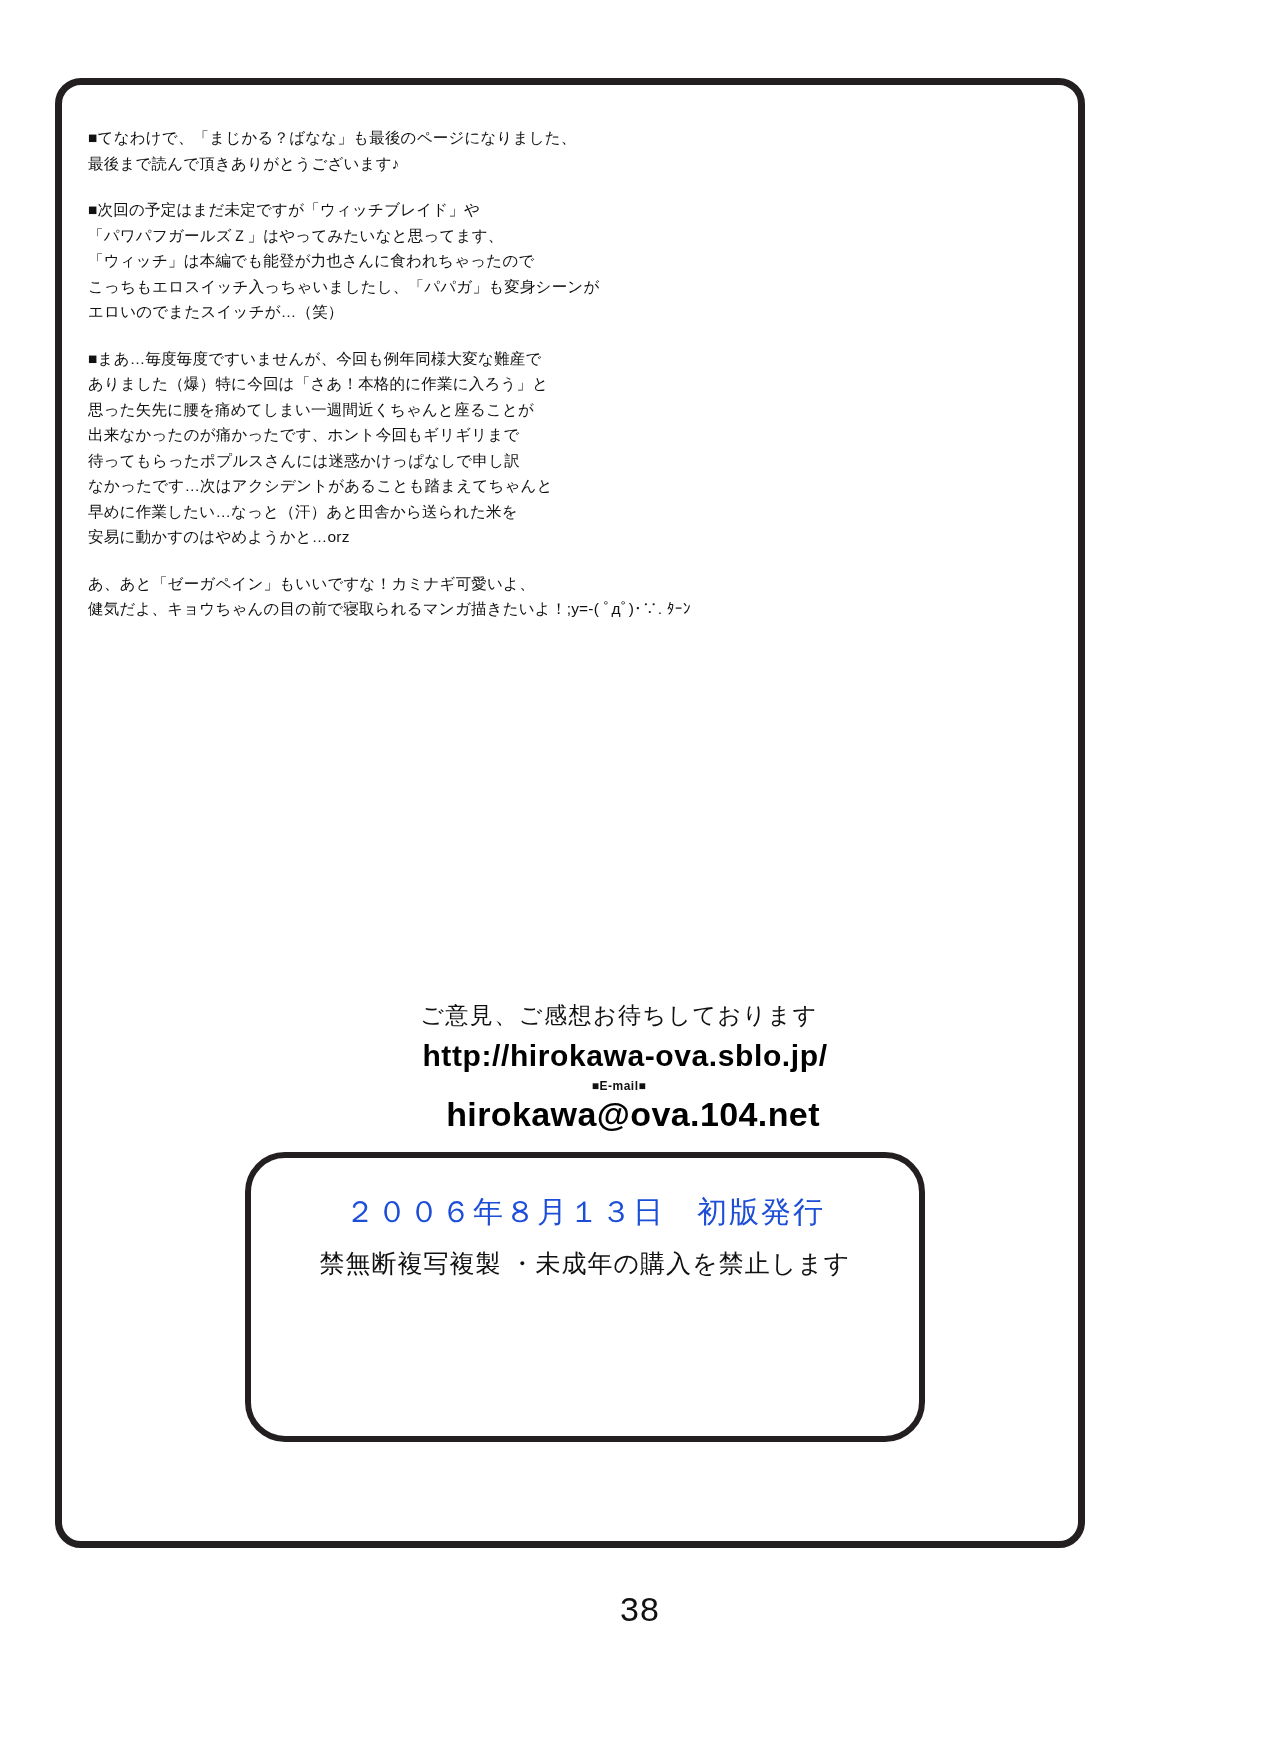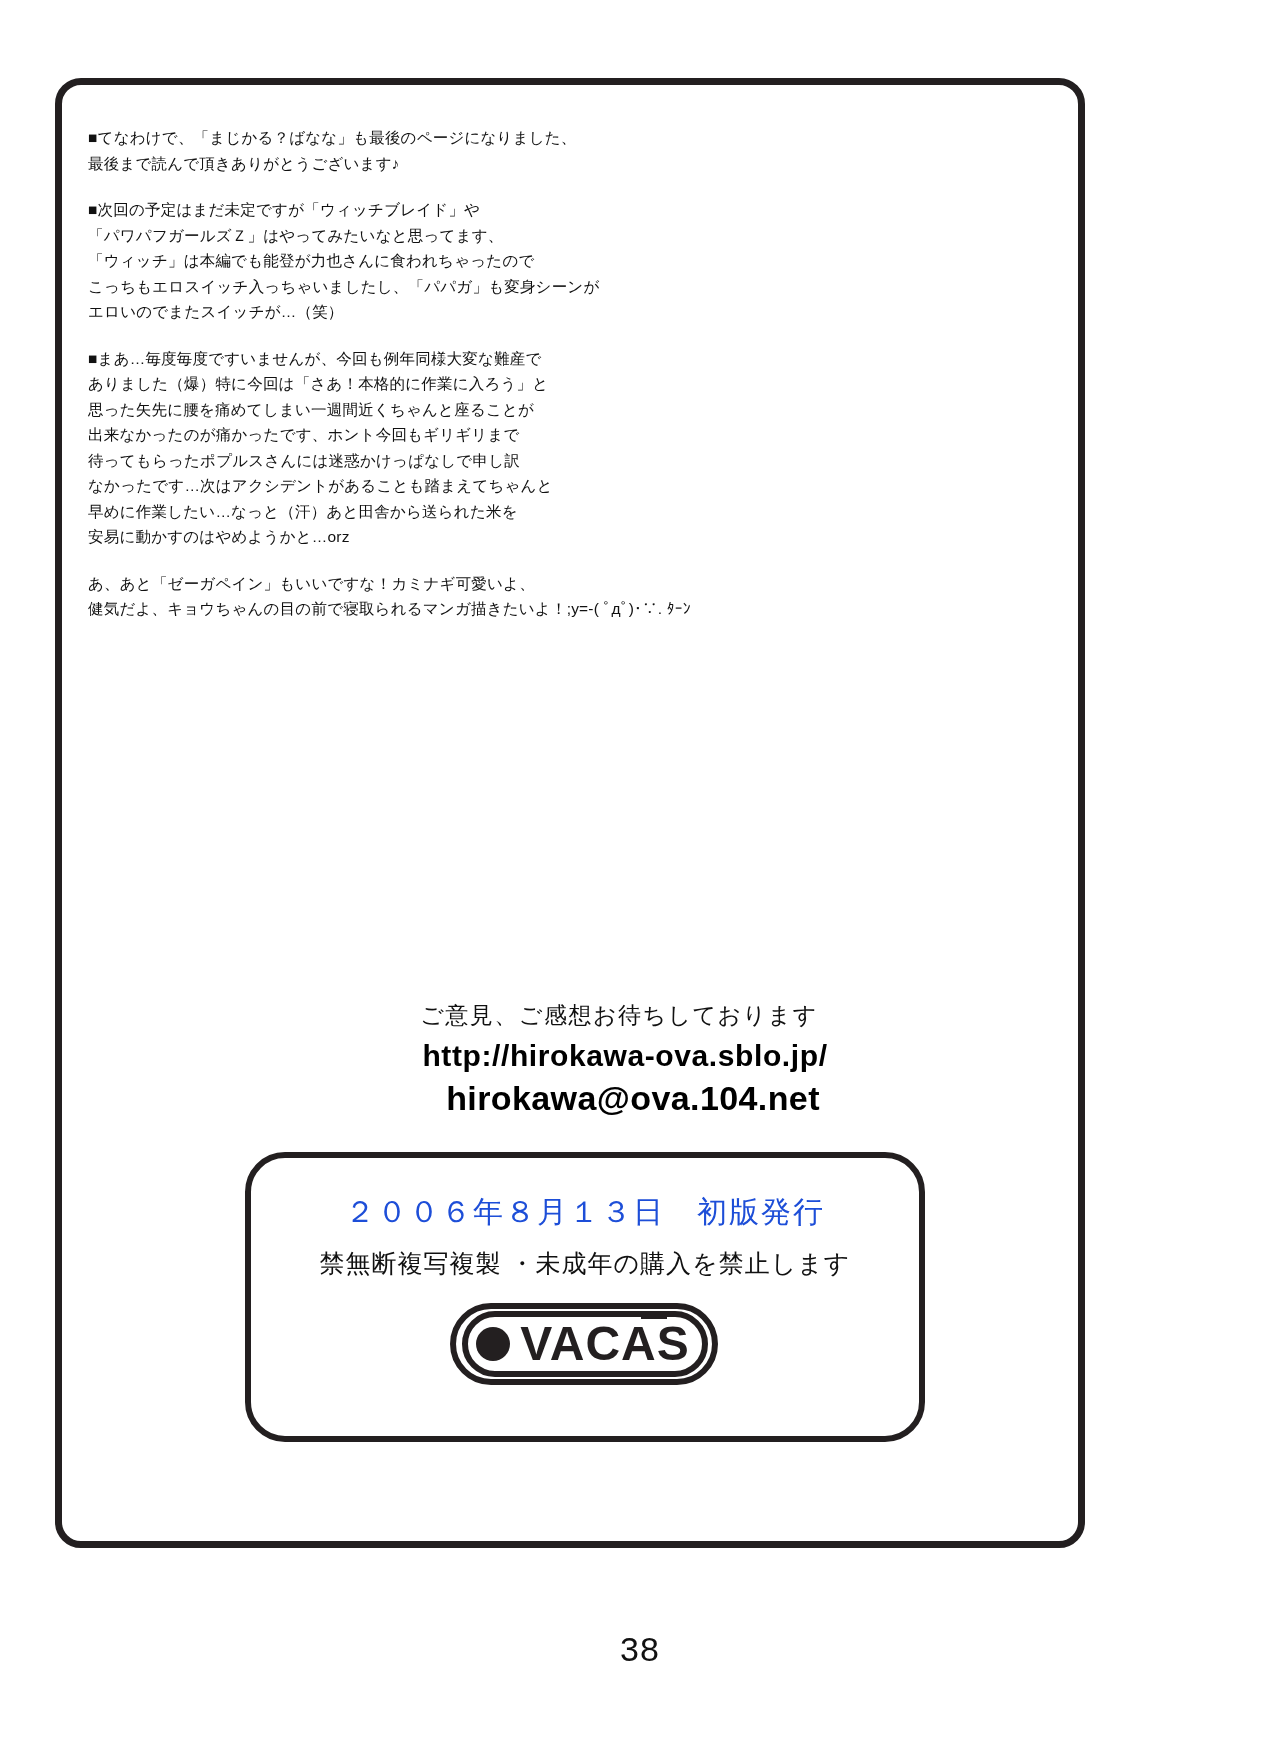--- a/index.html
+++ b/index.html
@@ -120,21 +120,20 @@
   
   .page-number {
     position: absolute;
     left: 0;
     top: 1590px;
     width: 1280px;
     text-align: center;
     font-size: 34px;
     letter-spacing: 1px;
     color: #111;
-    margin-top: 40px;
   }
 </style>
 </head>
 <body>
 
 <div class="page-frame"></div>
 
 <div class="afterword">
   <p class="para">■てなわけで、「まじかる？ばなな」も最後のページになりました、
 最後まで読んで頂きありがとうございます♪</p>
@@ -151,34 +150,22 @@
 なかったです…次はアクシデントがあることも踏まえてちゃんと
 早めに作業したい…なっと（汗）あと田舎から送られた米を
 安易に動かすのはやめようかと…orz</p>
   <p class="para last">あ、あと「ゼーガペイン」もいいですな！カミナギ可愛いよ、
 健気だよ、キョウちゃんの目の前で寝取られるマンガ描きたいよ！;y=-( ﾟдﾟ)･∵. ﾀｰﾝ</p>
 </div>
 
 <div class="contact">
   <div class="contact-lead">ご意見、ご感想お待ちしております</div>
   <div class="contact-url">http://hirokawa-ova.sblo.jp/</div>
+  <div class="contact-mail-label">■E-mail■</div>
   <div class="contact-mail">hirokawa@ova.104.net</div>
 </div>
 
 <div class="colophon">
   <div class="colophon-date">２００６年８月１３日　初版発行</div>
   <div class="colophon-notice">禁無断複写複製 ・未成年の購入を禁止します</div>
-  <div class="logo-wrap">
-    <svg width="280" height="92" viewBox="0 0 280 92">
-      <g fill="none" stroke="#231f20" stroke-width="6">
-
-        <path d="M46 8 H232 a38 38 0 0 1 0 76 H46 a38 38 0 0 1 0 -76 Z"></path>
-
-        <path d="M50 16 H230 a30 30 0 0 1 0 60 H50 a30 30 0 0 1 0 -60 Z"></path>
-      </g>
-      <circle cx="48" cy="46" r="17" fill="#231f20"></circle>
-      <text x="160" y="62" font-family="'Liberation Sans', sans-serif" font-size="48" font-weight="bold" fill="#231f20" text-anchor="middle" letter-spacing="1">VACAS</text>
-      <rect x="196" y="16" width="26" height="5" fill="#231f20"></rect>
-    </svg>
-  </div>
 </div>
 
 <div class="page-number">38</div>
 
 </body></html>

